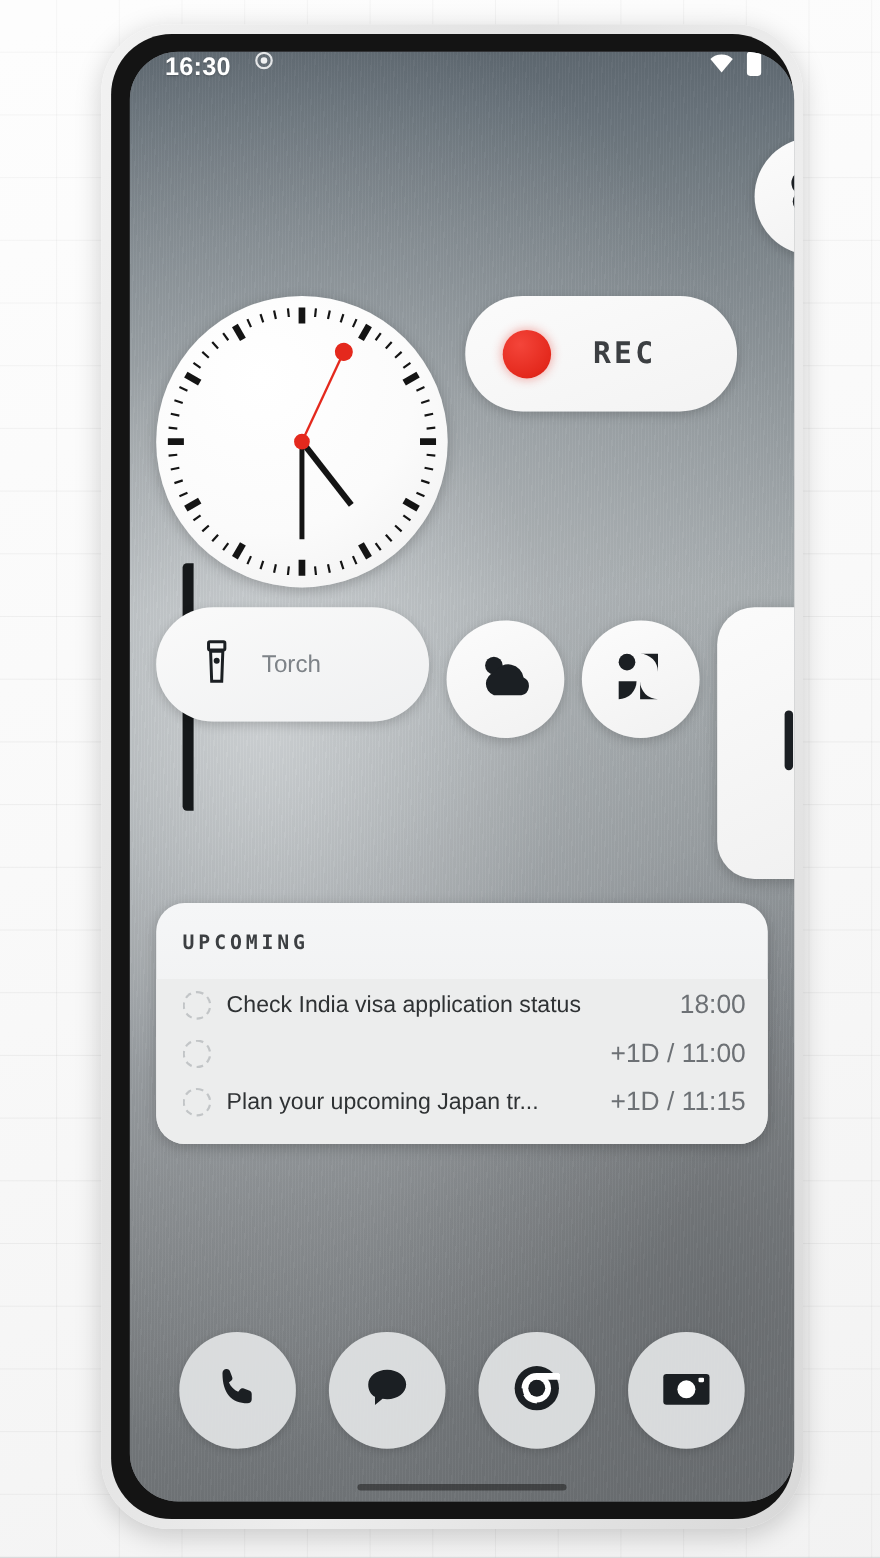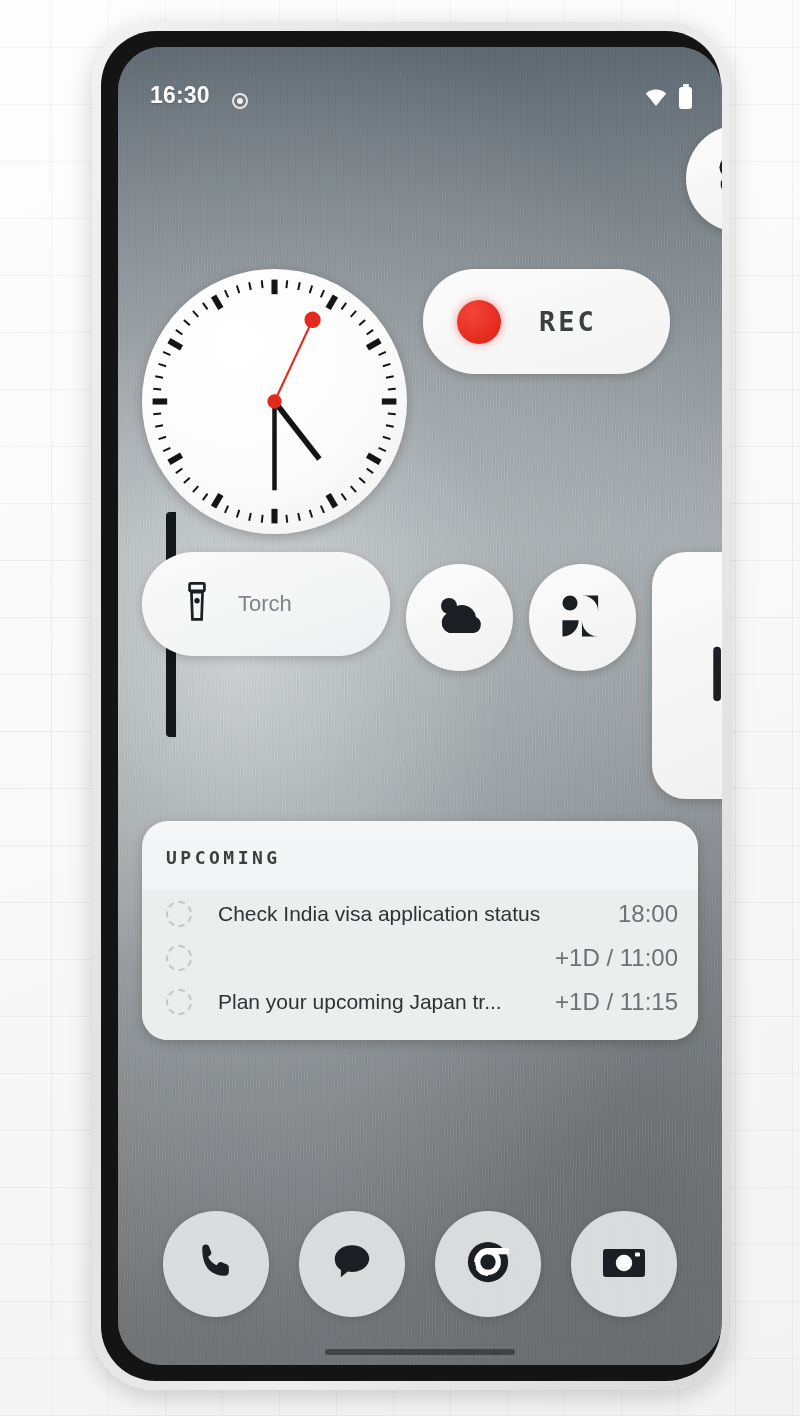--- a/index.html
+++ b/index.html
@@ -85,21 +85,21 @@
 
   
   .side-btn { position:absolute; background:#15181a; z-index:1; border-radius:3px;}
   #vol-up   { left:74px;  top:490px; width:10px; height:70px;  border-radius:4px 0 0 4px;}
   #vol-down { left:74px;  top:615px; width:10px; height:100px; border-radius:4px 0 0 4px;}
 
   
   #status-bar {
     position:absolute; top:0; left:0; width:100%;
     height:62px;
-    display:flex; align-items:flex-end;
+    display:flex; align-items:flex-start;
     padding: 0 30px 0 32px;
     z-index:5;
   }
   #status-time {
     color:#fff; font-size:23px; font-weight:700; letter-spacing:.2px;
     text-shadow: 0 1px 2px rgba(0,0,0,0.25);
   }
   #privacy-dot {
     margin-left:22px;
     width:16px;height:16px;border-radius:50%;
@@ -192,21 +192,21 @@
     background: linear-gradient(180deg,#f5f6f7 0%,#eceded 100%);
     box-shadow: 0 3px 12px rgba(0,0,0,.2);
     overflow:hidden;
   }
   #upcoming-header{ padding:26px 0 22px 24px; }
   #upcoming-title{ font-size:18px; letter-spacing:3.5px; }
   #upcoming-list{ background:#eceded; padding: 2px 0 16px 0; }
   .task-row{
     display:flex; align-items:center;
     padding: 8px 20px 8px 24px;
-    gap:26px;
+    gap:14px;
   }
   .task-check{
     width:26px;height:26px;border-radius:50%;
     border:2px dashed #c2c5c7;
     flex:none;
   }
   .task-title{
     font-size:21px; color:#2f3234;
     white-space:nowrap; overflow:hidden;
   }

